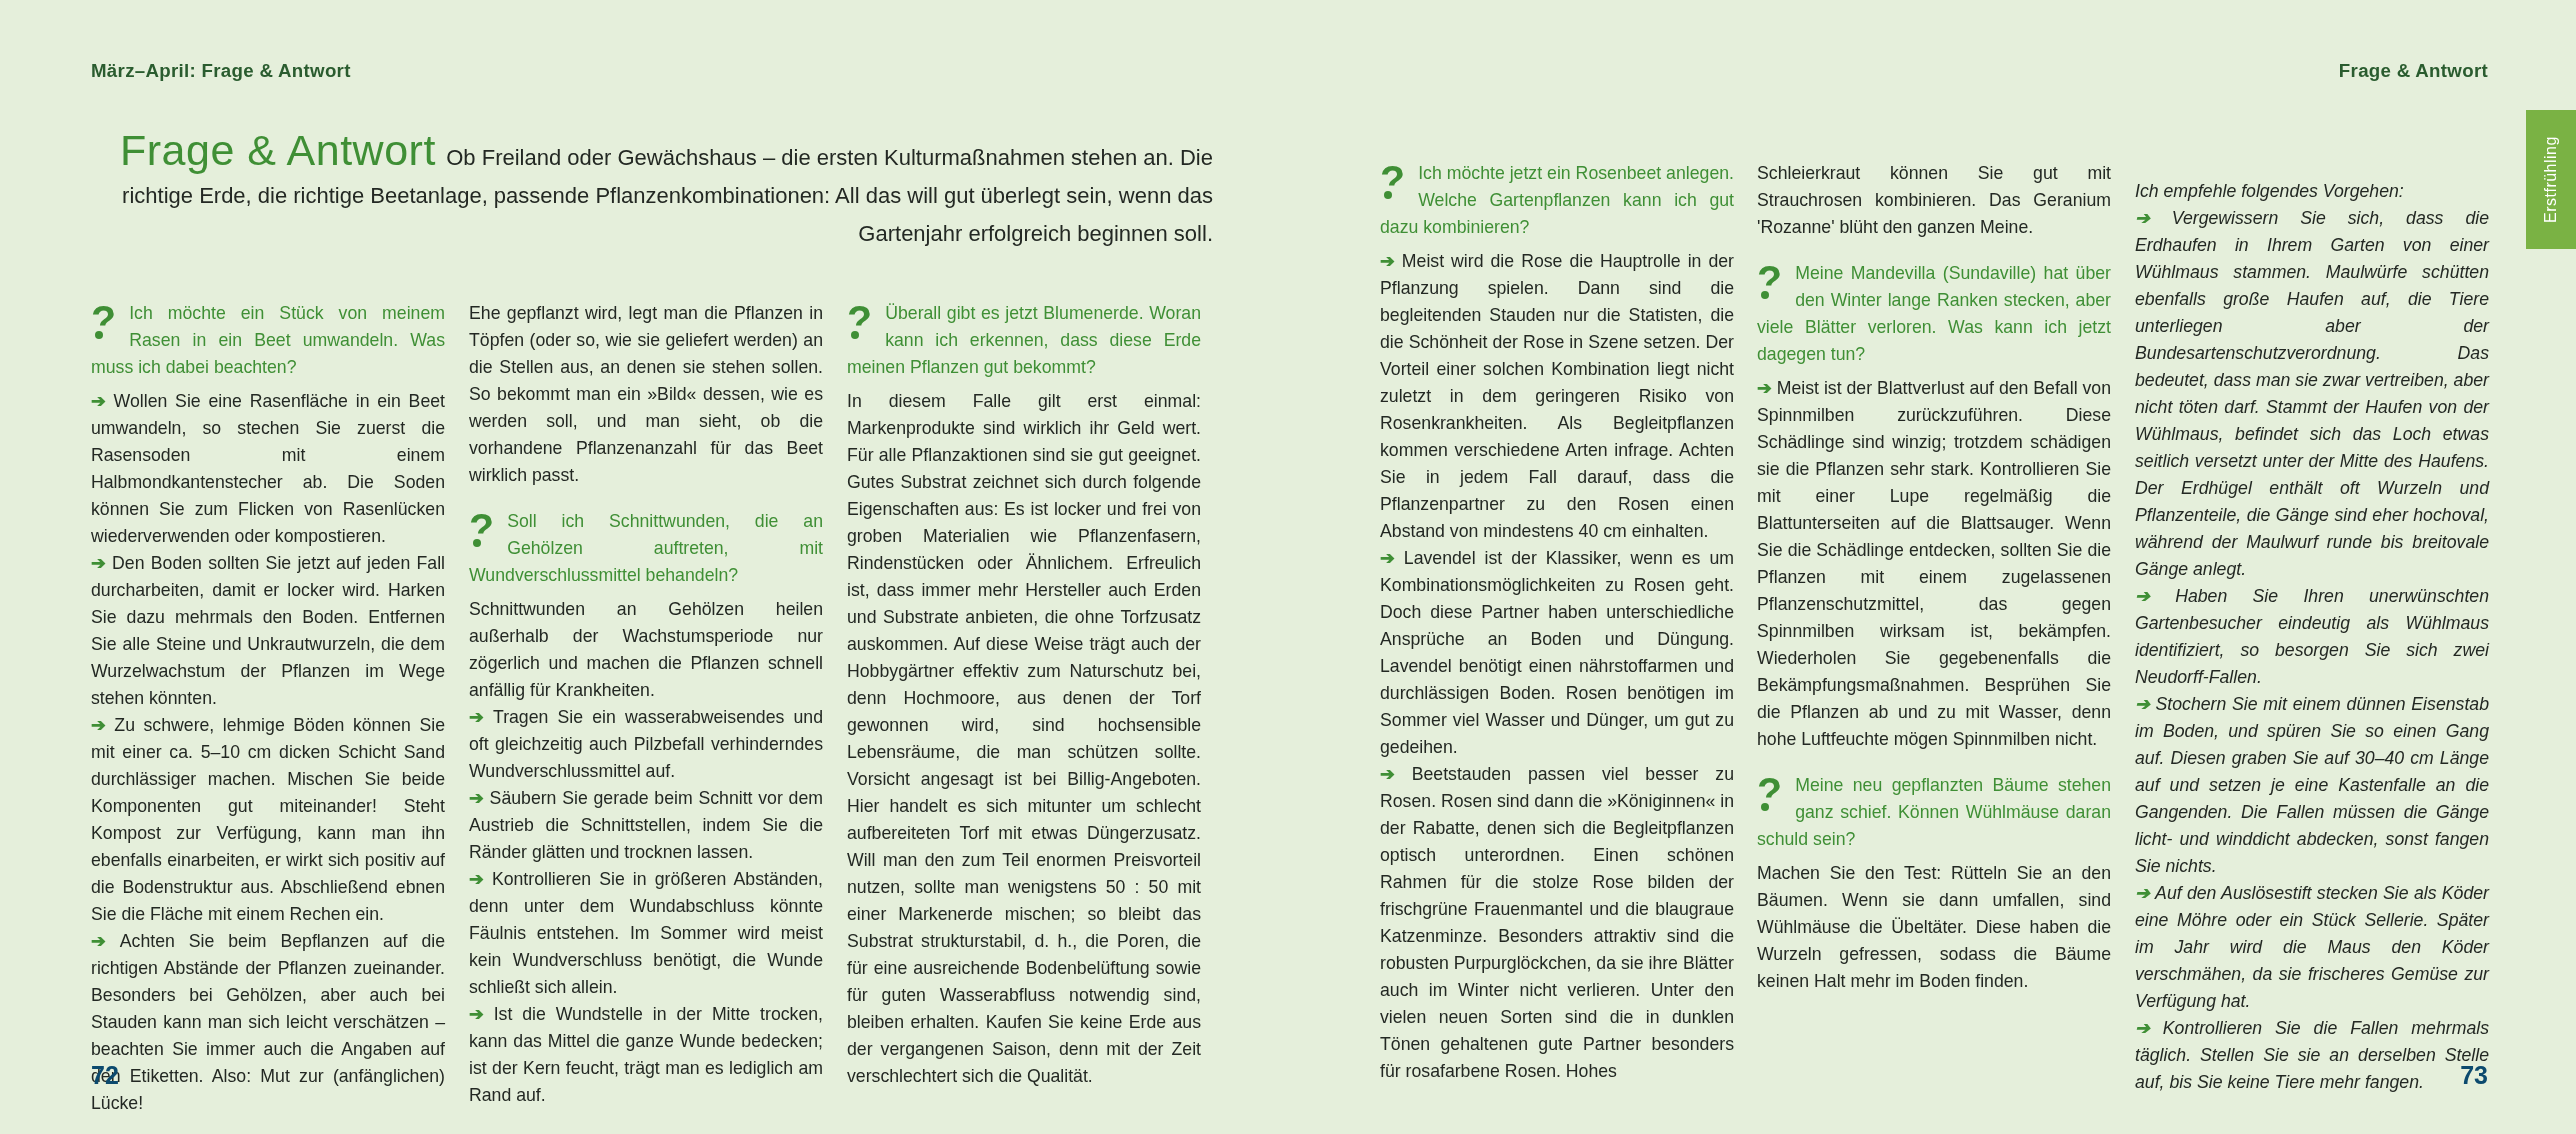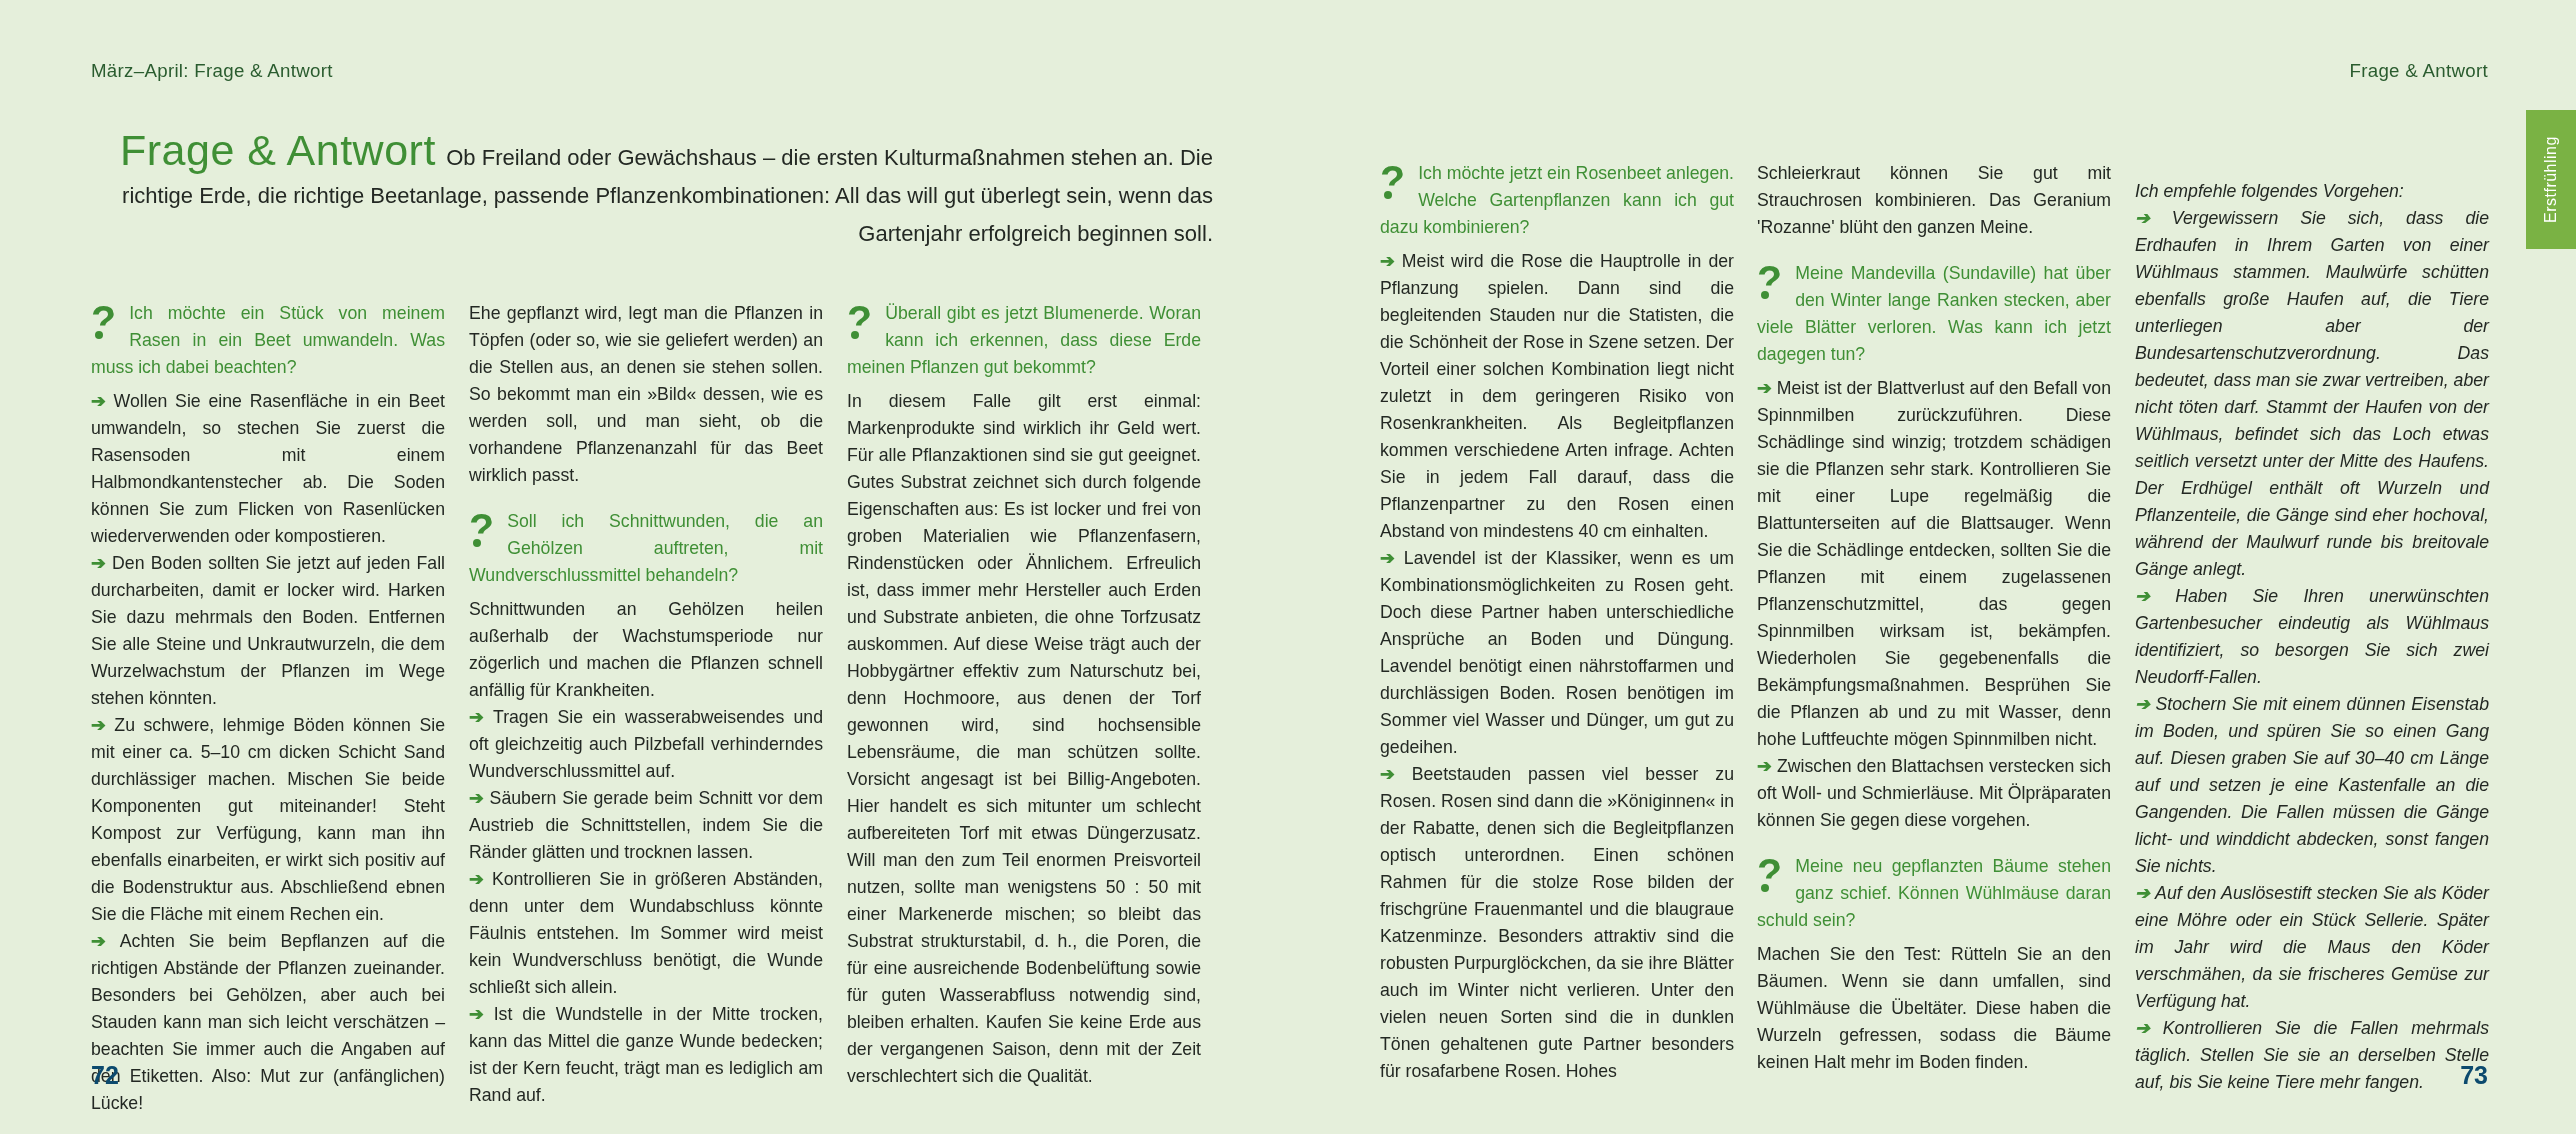--- a/index.html
+++ b/index.html
@@ -6,21 +6,21 @@
   .spread {
     position:relative;
     width:2576px; height:1135px;
     background:#e5efdb;
     font-family:"Liberation Sans", sans-serif;
     color:#232823;
     overflow:hidden;
   }
   .runhead {
     position:absolute; top:60px;
-    font-size:18.7px; font-weight:normal;
+    font-size:18.7px; font-weight:bold;
     color:#2a5c2f; letter-spacing:0.3px;
   }
   .runhead-left { left:91px; }
   .runhead-right { right:88px; text-align:right; }
 
   .tab {
     position:absolute; right:0; top:110px;
     width:50px; height:139px;
     background:#7ab244; color:#ffffff;
     display:flex; align-items:center; justify-content:center;
@@ -129,21 +129,20 @@
       <p class="para"><span class="arrow">➔ </span>Lavendel ist der Klassiker, wenn es um Kombinationsmöglichkeiten zu Rosen geht. Doch diese Partner haben unterschiedliche Ansprüche an Boden und Düngung. Lavendel benötigt einen nährstoffarmen und durchlässigen Boden. Rosen benötigen im Sommer viel Wasser und Dünger, um gut zu gedeihen.</p>
       <p class="para"><span class="arrow">➔ </span>Beetstauden passen viel besser zu Rosen. Rosen sind dann die »Königinnen« in der Rabatte, denen sich die Begleitpflanzen optisch unterordnen. Einen schönen Rahmen für die stolze Rose bilden der frischgrüne Frauenmantel und die blaugraue Katzenminze. Besonders attraktiv sind die robusten Purpurglöckchen, da sie ihre Blätter auch im Winter nicht verlieren. Unter den vielen neuen Sorten sind die in dunklen Tönen gehaltenen gute Partner besonders für rosafarbene Rosen. Hohes</p>
     </div>
   <div class="col col-5">
       <p class="para">Schleierkraut können Sie gut mit Strauchrosen kombinieren. Das Geranium 'Rozanne' blüht den ganzen Meine.</p>
       <div class="q-block"><span class="qicon">
           <span class="qhook">?</span>
           <span class="qdot"></span>
         </span><span class="qtext">Meine Mandevilla (Sundaville) hat über den Winter lange Ranken stecken, aber viele Blätter verloren. Was kann ich jetzt dagegen tun?</span></div>
       <p class="para"><span class="arrow">➔ </span>Meist ist der Blattverlust auf den Befall von Spinnmilben zurückzuführen. Diese Schädlinge sind winzig; trotzdem schädigen sie die Pflanzen sehr stark. Kontrollieren Sie mit einer Lupe regelmäßig die Blattunterseiten auf die Blattsauger. Wenn Sie die Schädlinge entdecken, sollten Sie die Pflanzen mit einem zugelassenen Pflanzenschutzmittel, das gegen Spinnmilben wirksam ist, bekämpfen. Wiederholen Sie gegebenenfalls die Bekämpfungsmaßnahmen. Besprühen Sie die Pflanzen ab und zu mit Wasser, denn hohe Luftfeuchte mögen Spinnmilben nicht.</p>
-      <p class="para"><span class="arrow">➔ </span>Zwischen den Blattachsen verstecken sich oft Woll- und Schmierläuse. Mit Ölpräparaten können Sie gegen diese vorgehen.</p>
       <div class="q-block"><span class="qicon">
           <span class="qhook">?</span>
           <span class="qdot"></span>
         </span><span class="qtext">Meine neu gepflanzten Bäume stehen ganz schief. Können Wühlmäuse daran schuld sein?</span></div>
       <p class="para">Machen Sie den Test: Rütteln Sie an den Bäumen. Wenn sie dann umfallen, sind Wühlmäuse die Übeltäter. Diese haben die Wurzeln gefressen, sodass die Bäume keinen Halt mehr im Boden finden.</p>
     </div>
   <div class="col col-6">
       <p class="para">Ich empfehle folgendes Vorgehen:</p>
       <p class="para"><span class="arrow">➔ </span>Vergewissern Sie sich, dass die Erdhaufen in Ihrem Garten von einer Wühlmaus stammen. Maulwürfe schütten ebenfalls große Haufen auf, die Tiere unterliegen aber der Bundesartenschutzverordnung. Das bedeutet, dass man sie zwar vertreiben, aber nicht töten darf. Stammt der Haufen von der Wühlmaus, befindet sich das Loch etwas seitlich versetzt unter der Mitte des Haufens. Der Erdhügel enthält oft Wurzeln und Pflanzenteile, die Gänge sind eher hochoval, während der Maulwurf runde bis breitovale Gänge anlegt.</p>
       <p class="para"><span class="arrow">➔ </span>Haben Sie Ihren unerwünschten Gartenbesucher eindeutig als Wühlmaus identifiziert, so besorgen Sie sich zwei Neudorff-Fallen.</p>

